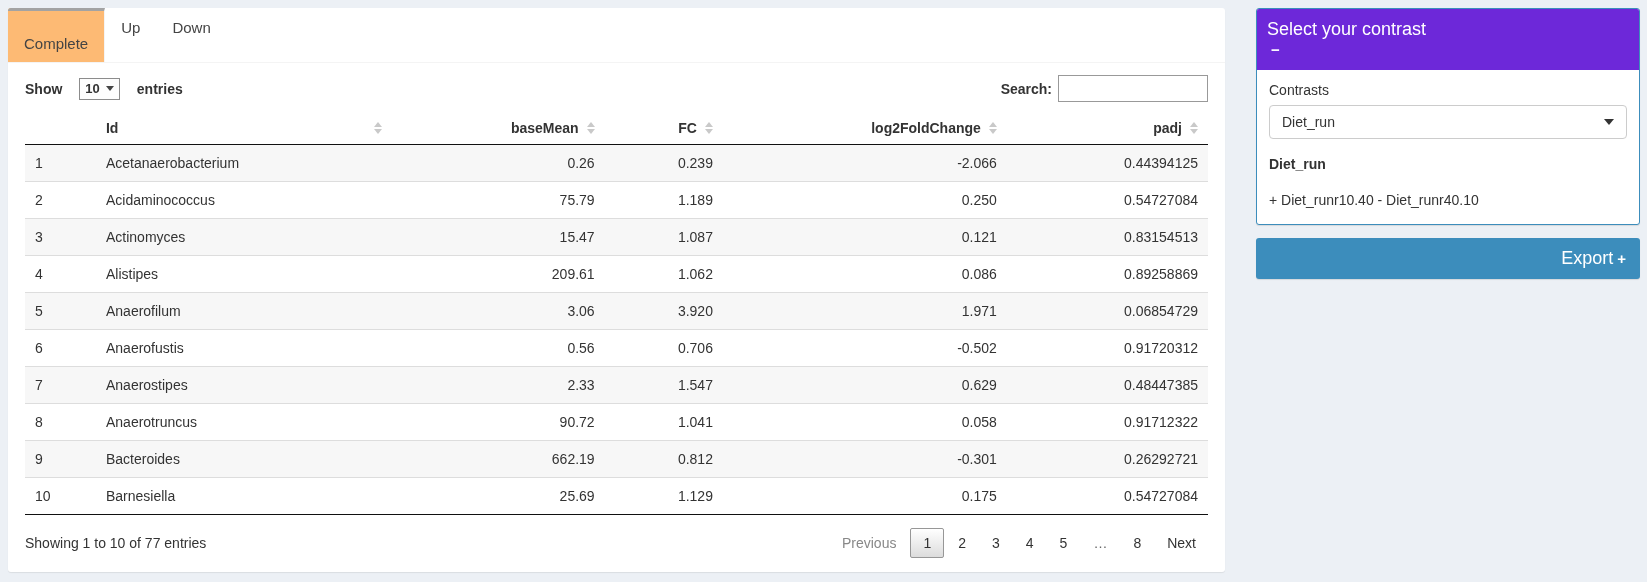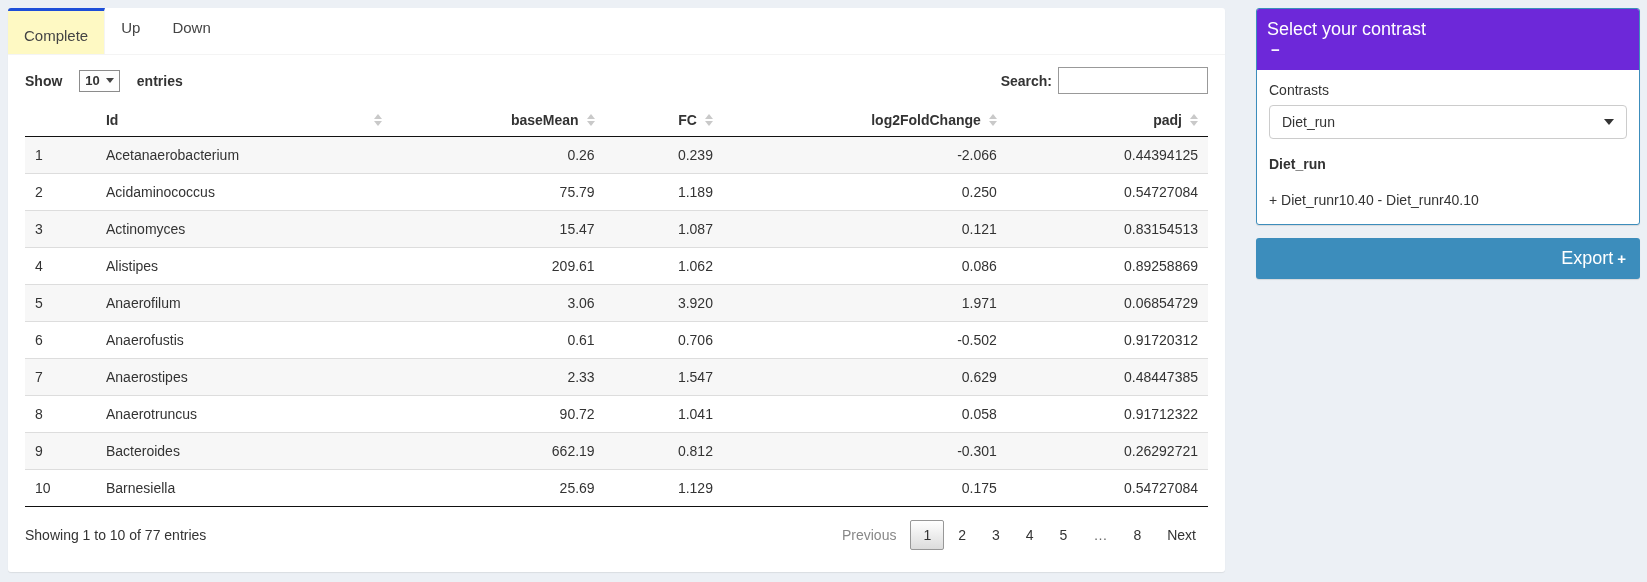--- a/index.html
+++ b/index.html
@@ -6,21 +6,21 @@
   html,body { width:1647px; height:582px; }
   body { font-family:"Liberation Sans", sans-serif; background:#ecf0f5; color:#333; }
 
   .page { width:1647px; height:582px; padding:8px 7px 10px 8px; display:flex; gap:31px; align-items:flex-start; }
 
   
   .main-panel { width:1217px; height:564px; background:#fff; border-radius:3px;
                 box-shadow:0 1px 1px rgba(0,0,0,.08); overflow:hidden; }
   .tab-bar { display:flex; border-bottom:1px solid #f4f4f4; }
   .tab { padding:11px 16px 10px; font-size:15px; color:#444; cursor:pointer; }
-  .tab.active { border-top:3px solid #1d4ed8; padding-top:16px; background:#fef9c3;
+  .tab.active { border-top:3px solid #a3a3a3; padding-top:24px; background:#fdba74;
                 border-right:1px solid #f4f4f4; color:#444; }
   .tab-content { padding:10px 17px 0 17px; }
 
   
   .controls { display:flex; justify-content:space-between; align-items:center; margin:2px 0 10px; }
   .length-wrap { display:flex; align-items:center; gap:17px; font-size:14px; font-weight:bold; color:#333; }
   .length-select { display:inline-flex; align-items:center; gap:6px; border:1px solid #8c8c8c;
                    background:#fdfdfd; padding:2px 5px 3px; font-size:13px; font-weight:bold; cursor:pointer; }
   .caret-dn { width:0; height:0; border-left:4px solid transparent; border-right:4px solid transparent;
               border-top:5px solid #444; display:inline-block; }
@@ -197,21 +197,21 @@
               <td>5</td>
               <td>Anaerofilum</td>
               <td class="num">3.06</td>
               <td class="num">3.920</td>
               <td class="num">1.971</td>
               <td class="num">0.06854729</td>
             </tr>
             <tr>
               <td>6</td>
               <td>Anaerofustis</td>
-              <td class="num">0.61</td>
+              <td class="num">0.56</td>
               <td class="num">0.706</td>
               <td class="num">-0.502</td>
               <td class="num">0.91720312</td>
             </tr>
             <tr>
               <td>7</td>
               <td>Anaerostipes</td>
               <td class="num">2.33</td>
               <td class="num">1.547</td>
               <td class="num">0.629</td>

